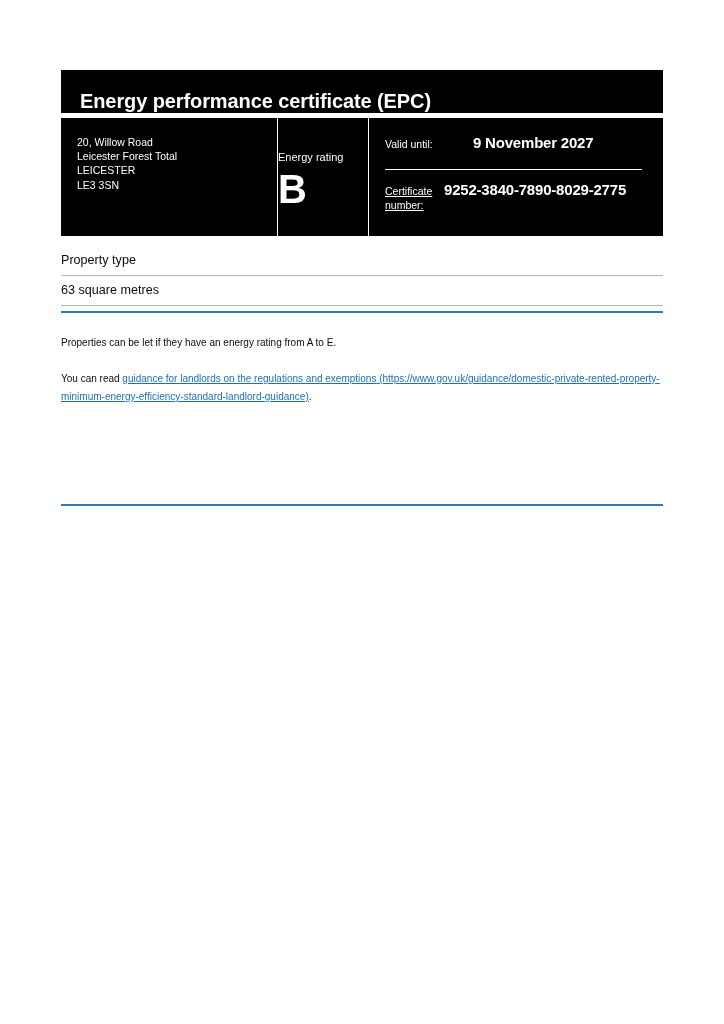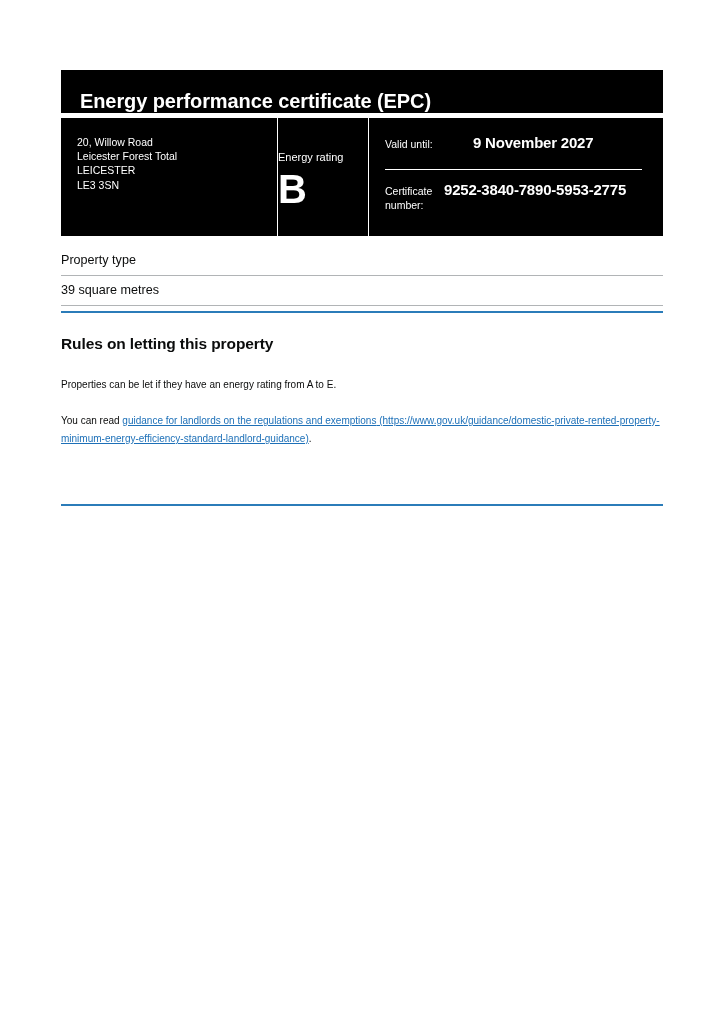--- a/index.html
+++ b/index.html
@@ -116,21 +116,21 @@
   .meta-row {
     display: flex;
     align-items: baseline;
   }
   .meta-row .meta-label {
     font-size: 10.5px;
     line-height: 14px;
     flex: 0 0 auto;
   }
   .meta-row.valid .meta-label { width: 88px; }
-  .meta-row.cert  .meta-label { width: 59px; }
+  .meta-row.cert  .meta-label { width: 59px; text-decoration: underline; }
   .meta-row .meta-value {
     font-size: 15px;
     font-weight: bold;
     line-height: 15px;
     letter-spacing: -0.2px;
     white-space: nowrap;
   }
   .meta-rule {
     width: 257px;
     height: 1px;
@@ -225,38 +225,37 @@
     <div class="panel-divider d2"></div>
 
     <div class="panel-meta">
       <div class="meta-row valid">
         <span class="meta-label">Valid until:</span>
         <span class="meta-value">9 November 2027</span>
       </div>
       <div class="meta-rule"></div>
       <div class="meta-row cert">
         <span class="meta-label">Certificate number:</span>
-        <span class="meta-value">9252-3840-7890-5953-2775</span>
+        <span class="meta-value">9252-3840-7890-8029-2775</span>
       </div>
     </div>
 
   </div>
 
   <div class="details-table">
     <div class="detail-row">
       <span class="detail-key">Property type</span>
     </div>
     <div class="detail-row">
-      <span class="detail-val">39 square metres</span>
+      <span class="detail-val">63 square metres</span>
     </div>
   </div>
 
   <div class="rule-blue top"></div>
 
   <div class="section">
-    <h2 class="section-heading">Rules on letting this property</h2>
     <p class="section-para">Properties can be let if they have an energy rating from A to E.</p>
     <p class="section-para"><span>You can read </span><a class="link" href="#"><span>guidance for landlords on the regulations and exemptions</span><span class="link-url"> (https://www.gov.uk/guidance/domestic-private-rented-property-minimum-energy-efficiency-standard-landlord-guidance)</span></a><span>.</span></p>
   </div>
 
   <div class="rule-blue bottom"></div>
 
 </div>
 
 </body></html>

